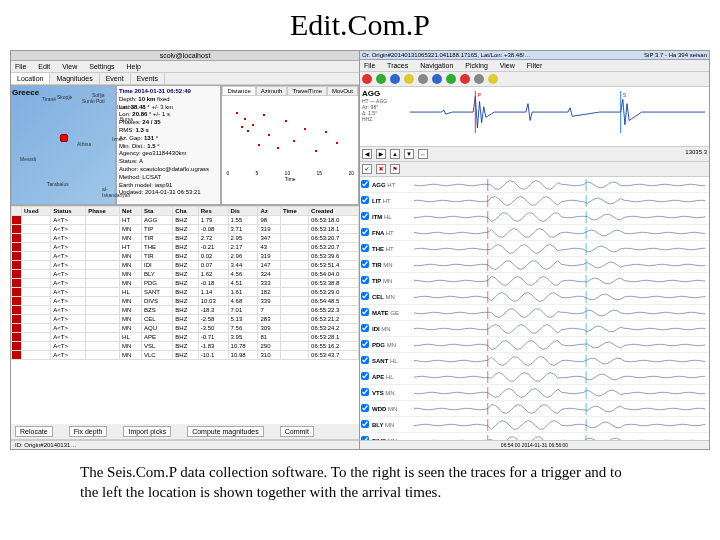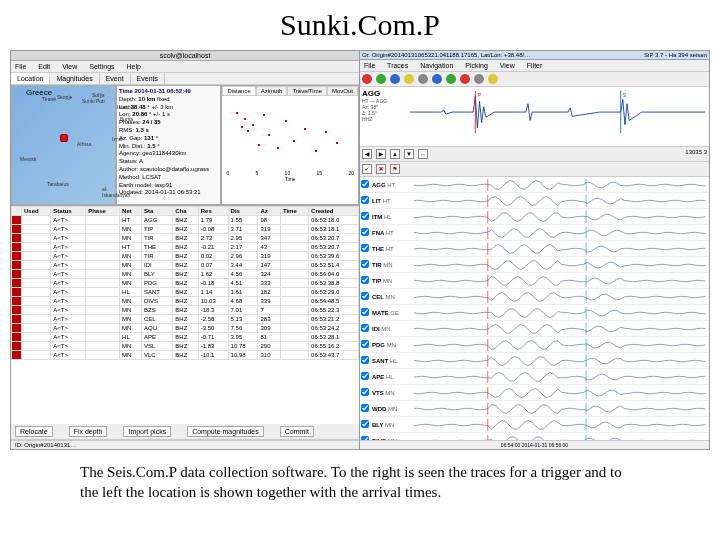--- a/index.html
+++ b/index.html
@@ -10,21 +10,21 @@
   .left-pane { width: 50%; border-right: 1px solid #999; }
   .right-pane { width: 50%; }
   .menubar { background: #eee; padding: 2px 4px; font-size: 7px; border-bottom: 1px solid #ccc; }
   .menubar span { margin-right: 10px; }
   .titlebar { background: #d8d8d8; font-size: 7px; text-align: center; padding: 1px; border-bottom: 1px solid #aaa; }
   .tabbar { display: flex; font-size: 7px; background: #eee; border-bottom: 1px solid #ccc; }
   .tabbar .tab { padding: 2px 6px; border-right: 1px solid #ccc; cursor: pointer; }
   .tabbar .tab.active { background: #fff; }
   .upper-left { display: flex; height: 120px; }
   .map-region { width: 120px; position: relative; background: linear-gradient(135deg,#7faee0 0%,#9fc7e8 100%); border: 1px solid #aaa; }
-  .map-region .country { position: absolute; top: 2px; left: 14px; font-size: 8px; font-weight: normal; }
+  .map-region .country { position: absolute; top: 2px; left: 0; font-size: 8px; font-weight: bold; }
   .map-region .city { position: absolute; font-size: 5px; color: #333; }
   .map-region .marker { position: absolute; width: 8px; height: 8px; background: red; border: 1px solid #800; border-radius: 2px; }
   .event-summary { width: 120px; padding: 2px; font-size: 6px; line-height: 1.3; background: #f8f8f8; border: 1px solid #aaa; }
   .event-summary .timehdr { font-weight: bold; color: #006; }
   .plot-panel { flex: 1; background: #fff; border: 1px solid #aaa; position: relative; }
   .plot-tabs { display:flex; font-size:6px; background:#eee; }
   .plot-tabs span { padding:1px 4px; border:1px solid #ccc; }
   .plot-tabs span.active { background:#fff; }
   .plot-area { position: relative; width:100%; height:80px; }
   .plot-area .pt { position:absolute; width:2px; height:2px; background:#c00; }
@@ -51,21 +51,21 @@
   .trace-row .chk { width:10px; text-align:center; }
   .trace-row .lbl { width:44px; font-size:6px; font-weight:bold; padding-left:2px; }
   .trace-row .wv { flex:1; height:12px; position:relative; }
   .time-axis { font-size:5px; text-align:center; padding:1px; background:#eee; border-top:1px solid #ccc; }
   .caption { font-family: "Times New Roman", serif; font-size: 15px; padding: 12px 80px 0 80px; line-height: 1.35; }
   svg { display:block; }
 </style>
 </head>
 <body>
 
-<div class="slide-title">Sunki.Com.P</div>
+<div class="slide-title">Edit.Com.P</div>
 
 <div class="app-container">
 
   <div class="left-pane">
     <div class="titlebar">scolv@localhost</div>
     <div class="menubar">
       <span>File</span>
       <span>Edit</span>
       <span>View</span>
       <span>Settings</span>

